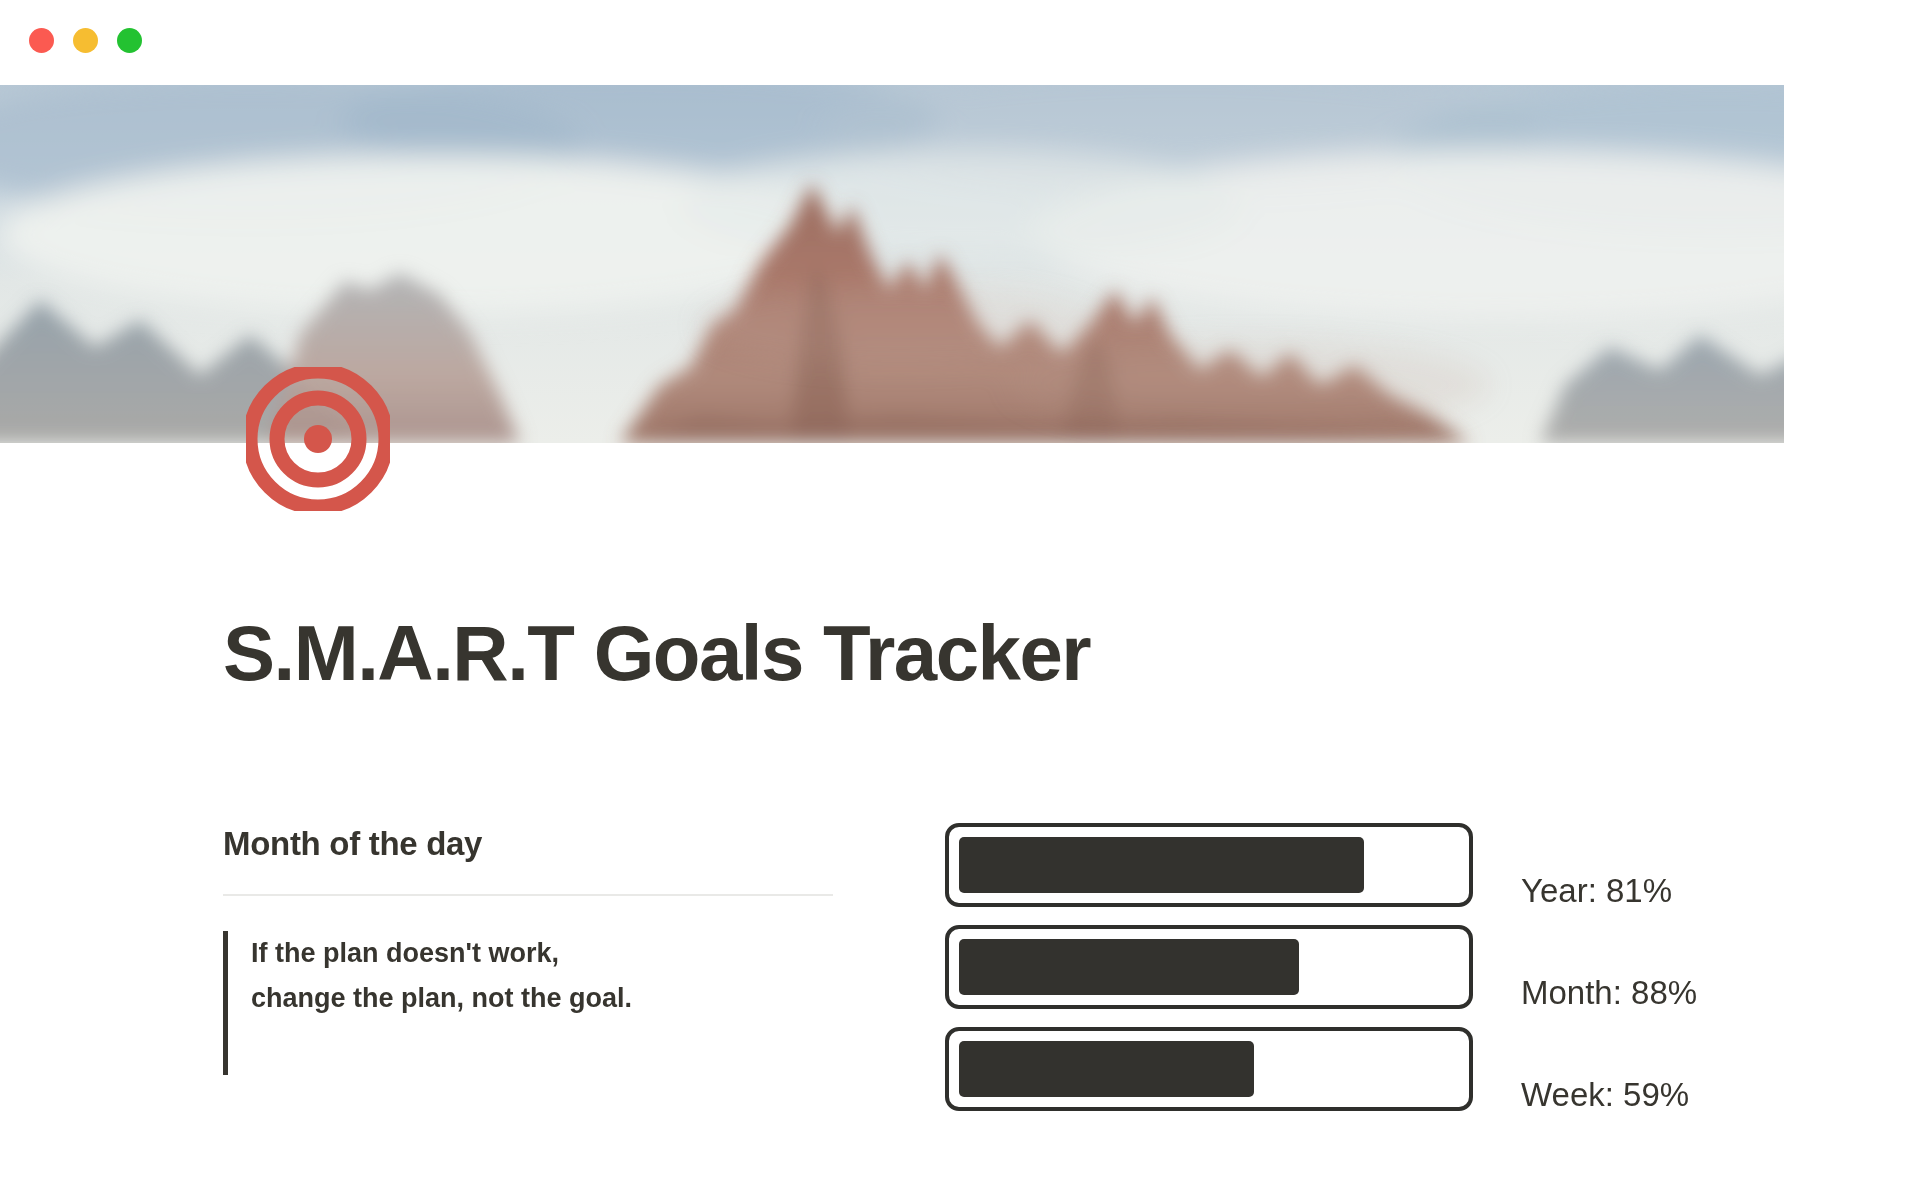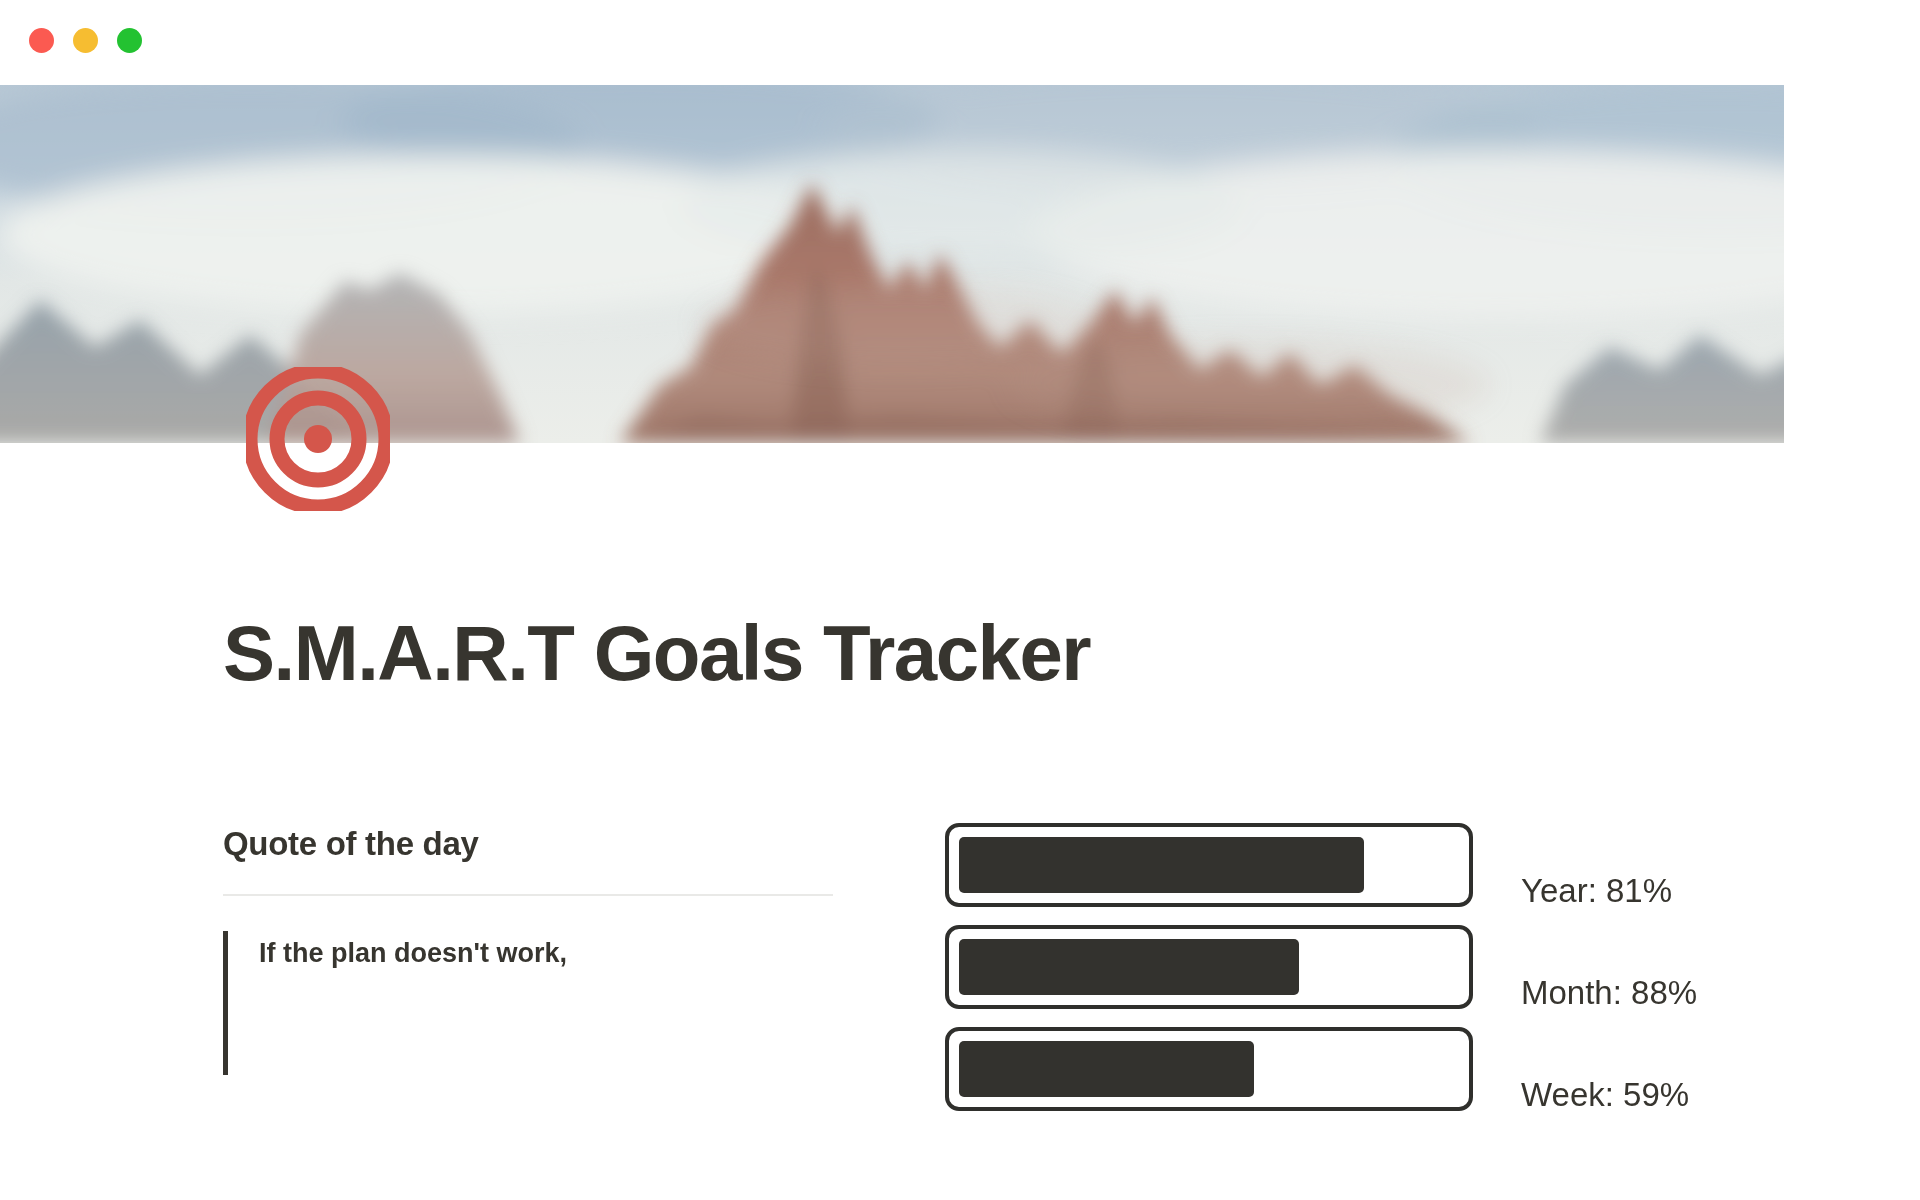--- a/index.html
+++ b/index.html
@@ -121,21 +121,21 @@
   #quote-divider {
     margin-top: 30px;
     width: 610px;
     height: 2px;
     background: #E9E9E7;
   }
 
   #quote-body {
     position: relative;
     margin-top: 35px;
-    padding-left: 36px;
+    padding-left: 28px;
   }
 
   #quote-accent-bar {
     position: absolute;
     left: 0;
     top: 0;
     width: 5px;
     height: 144px;
     background: #37352F;
   }
@@ -290,29 +290,30 @@
       <circle cx="72" cy="72" r="41" fill="none" stroke="#D4564B" stroke-width="15"></circle>
       <circle cx="72" cy="72" r="14" fill="#D4564B"></circle>
     </svg>
   </div>
 
   <div id="content">
 
     <div id="page-title">S.M.A.R.T Goals Tracker</div>
 
     <div id="quote-block">
-      <div id="quote-heading">Quote of the day</div>
+      <div id="quote-heading">Month of the day</div>
 
       <div id="quote-divider"></div>
 
       <div id="quote-body">
         <div id="quote-accent-bar"></div>
 
         <div class="quote-line">If the plan doesn't work,</div>
 
+        <div class="quote-line">change the plan, not the goal.</div>
 
       </div>
     </div>
 
     <div id="progress-block">
 
       <div class="progress-row">
         <div class="progress-track">
           <div class="progress-fill" style="width: 81%;"></div>
         </div>

